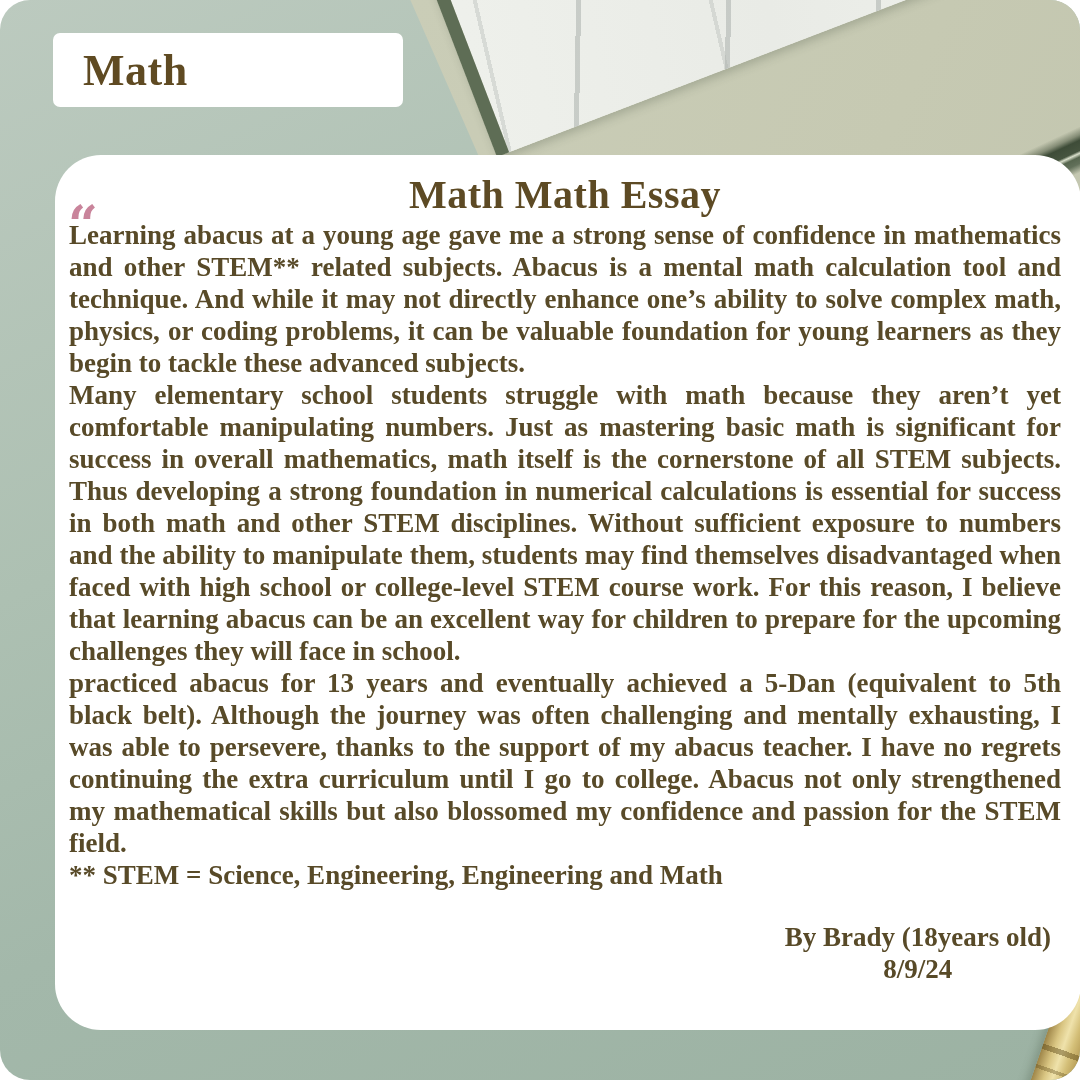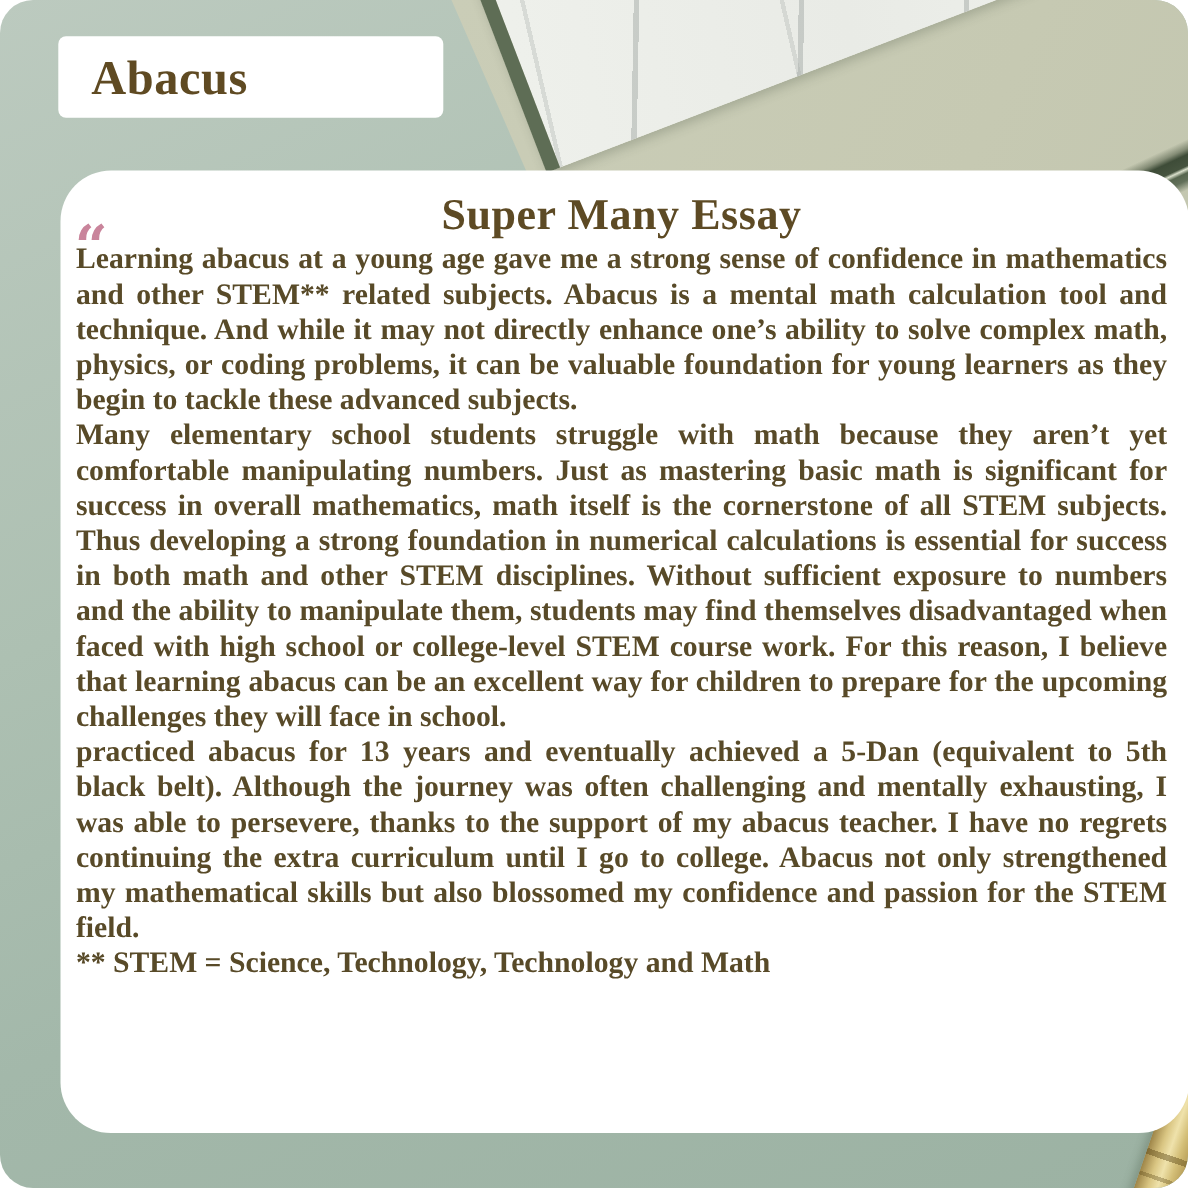--- a/index.html
+++ b/index.html
@@ -88,29 +88,35 @@
 <body>
 
 <div class="stage">
 
   <div class="beige-surface"></div>
   <div class="marble-slab"></div>
   <div class="dark-edge-band"></div>
   <div class="gold-pen"></div>
 
   <div class="essay-chip">
-    <span class="chip-text">Abacus</span>
+    <span class="chip-text">Math</span>
   </div>
 
   <div class="card">
-    <h1 class="card-title">Super Many Essay</h1>
+    <h1 class="card-title">Math Math Essay</h1>
     <div class="quote-mark">“</div>
 
     <div class="essay-body">
       <p>Learning abacus at a young age gave me a strong sense of confidence in mathematics and other STEM** related subjects. Abacus is a mental math calculation tool and technique. And while it may not directly enhance one’s ability to solve complex math, physics, or coding problems, it can be valuable foundation for young learners as they begin to tackle these advanced subjects.</p>
       <p>Many elementary school students struggle with math because they aren’t yet comfortable manipulating numbers. Just as mastering basic math is significant for success in overall mathematics, math itself is the cornerstone of all STEM subjects. Thus developing a strong foundation in numerical calculations is essential for success in both math and other STEM disciplines. Without sufficient exposure to numbers and the ability to manipulate them, students may find themselves disadvantaged when faced with high school or college-level STEM course work. For this reason, I believe that learning abacus can be an excellent way for children to prepare for the upcoming challenges they will face in school.</p>
       <p>practiced abacus for 13 years and eventually achieved a 5-Dan (equivalent to 5th black belt). Although the journey was often challenging and mentally exhausting, I was able to persevere, thanks to the support of my abacus teacher. I have no regrets continuing the extra curriculum until I go to college. Abacus not only strengthened my mathematical skills but also blossomed my confidence and passion for the STEM field.</p>
-      <p>** STEM = Science, Technology, Technology and Math</p>
+      <p>** STEM = Science, Engineering, Engineering and Math</p>
     </div>
 
+    <div class="signature">
+      <div class="sig-inner">
+        <div>By Brady (18years old)</div>
+        <div>8/9/24</div>
+      </div>
+    </div>
   </div>
 
 </div>
 
 </body></html>

